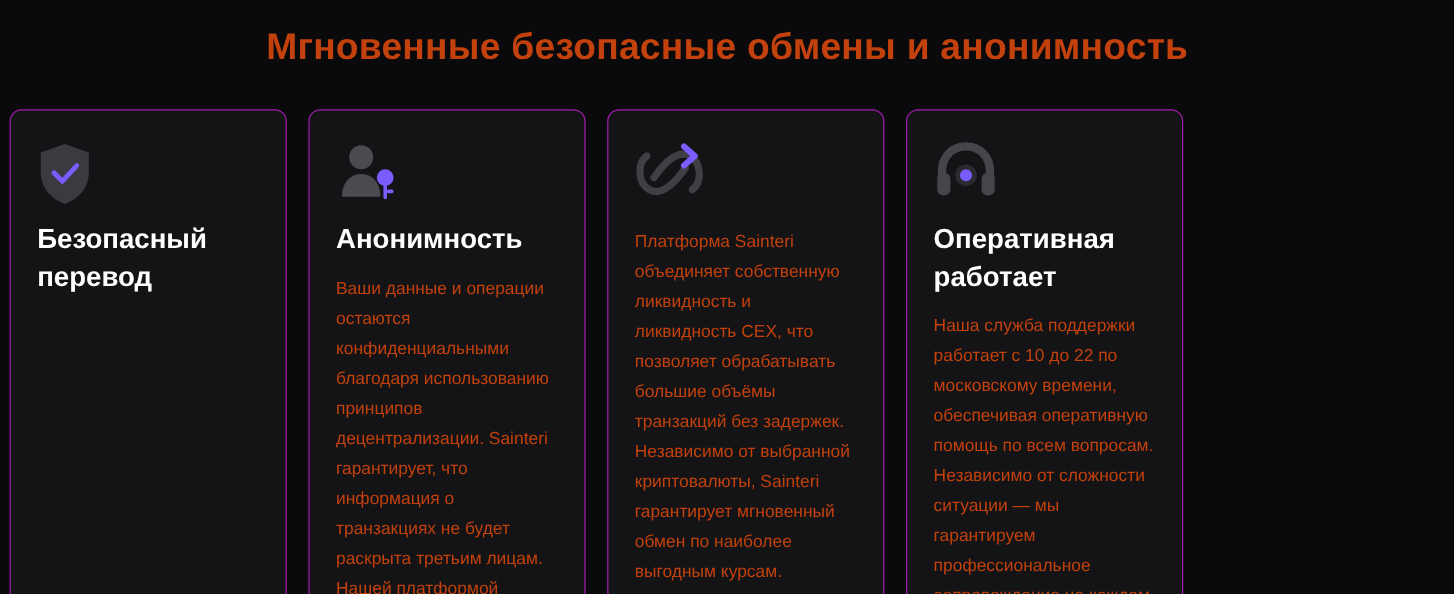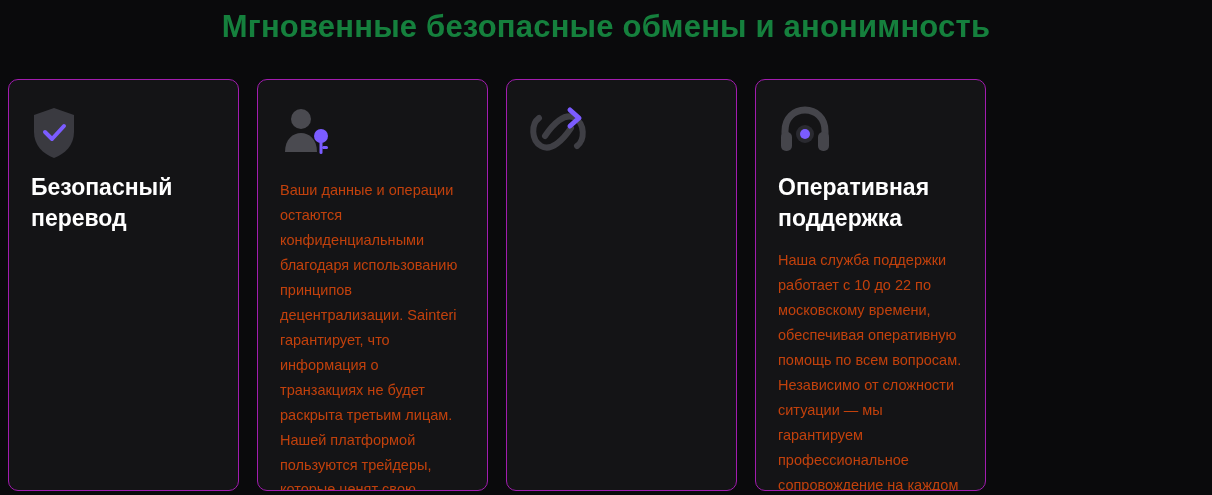--- a/index.html
+++ b/index.html
@@ -10,26 +10,26 @@
     font-family: "Liberation Sans", sans-serif;
     overflow: hidden;
   }
   .page {
     width: 1212px;
     height: 495px;
     position: relative;
     background: #0a0a0c;
   }
   .section-title {
-    color: #15803d;
+    color: #c2410c;
     font-size: 31px;
     font-weight: bold;
     text-align: center;
     letter-spacing: 0.2px;
-    padding-top: 8px;
+    padding-top: 20px;
     line-height: 1.2;
   }
   .cards {
     display: flex;
     gap: 18px;
     padding: 0 8px;
     margin-top: 34px;
   }
   .card {
     width: 231px;
@@ -82,41 +82,43 @@
     <div class="card">
       <div class="card-icon">
         <svg width="54" height="54" viewBox="0 0 54 54" fill="none" aria-hidden="true">
           <circle cx="21" cy="13" r="10" fill="#4a4a50"></circle>
           <path d="M5 46 C5 33 13 27 21 27 C29 27 37 33 37 46 Z" fill="#4a4a50"></path>
           <circle cx="41" cy="30" r="7" fill="#7b5cff"></circle>
           <rect x="39.5" y="35" width="3" height="13" rx="1.5" fill="#7b5cff"></rect>
           <rect x="42" y="40" width="6" height="3" rx="1.5" fill="#7b5cff"></rect>
         </svg>
       </div>
+      <div class="card-title">Анонимность</div>
       <div class="card-text">Ваши данные и операции остаются конфиденциальными благодаря использованию принципов децентрализации. Sainteri гарантирует, что информация о транзакциях не будет раскрыта третьим лицам. Нашей платформой пользуются трейдеры, которые ценят свою приватность в мире цифровых активов.</div>
     </div>
 
     <div class="card">
       <div class="card-icon">
         <svg width="58" height="54" viewBox="0 0 58 54" fill="none" aria-hidden="true">
           <path d="M10 12 C2 18 2 34 12 40 C22 46 34 34 42 22" stroke="#3f3f45" stroke-width="6" fill="none" stroke-linecap="round"></path>
           <path d="M48 40 C56 34 56 18 46 12 C36 6 24 18 16 30" stroke="#3f3f45" stroke-width="6" fill="none" stroke-linecap="round"></path>
           <path d="M41 4 L50 12 L41 20" stroke="#7b5cff" stroke-width="5" fill="none" stroke-linecap="round" stroke-linejoin="round"></path>
         </svg>
       </div>
+      <div class="card-text">Платформа Sainteri объединяет собственную ликвидность и ликвидность CEX, что позволяет обрабатывать большие объёмы транзакций без задержек. Независимо от выбранной криптовалюты, Sainteri гарантирует мгновенный обмен по наиболее выгодным курсам.</div>
     </div>
 
     <div class="card">
       <div class="card-icon">
         <svg width="54" height="54" viewBox="0 0 54 54" fill="none" aria-hidden="true">
           <path d="M7 30 V25 C7 12 16 4 27 4 C38 4 47 12 47 25 V30" stroke="#45454b" stroke-width="7" fill="none" stroke-linecap="round"></path>
           <rect x="3" y="26" width="11" height="19" rx="5" fill="#45454b"></rect>
           <rect x="40" y="26" width="11" height="19" rx="5" fill="#45454b"></rect>
           <circle cx="27" cy="28" r="9" fill="#2a2a30"></circle>
           <circle cx="27" cy="28" r="5" fill="#7b5cff"></circle>
         </svg>
       </div>
-      <div class="card-title">Оперативная поддержка</div>
+      <div class="card-title">Оперативная работает</div>
       <div class="card-text">Наша служба поддержки работает с 10 до 22 по московскому времени, обеспечивая оперативную помощь по всем вопросам. Независимо от сложности ситуации — мы гарантируем профессиональное сопровождение на каждом этапе работы с платформой.</div>
     </div>
 
   </div>
 </div>
 
 </body></html>

